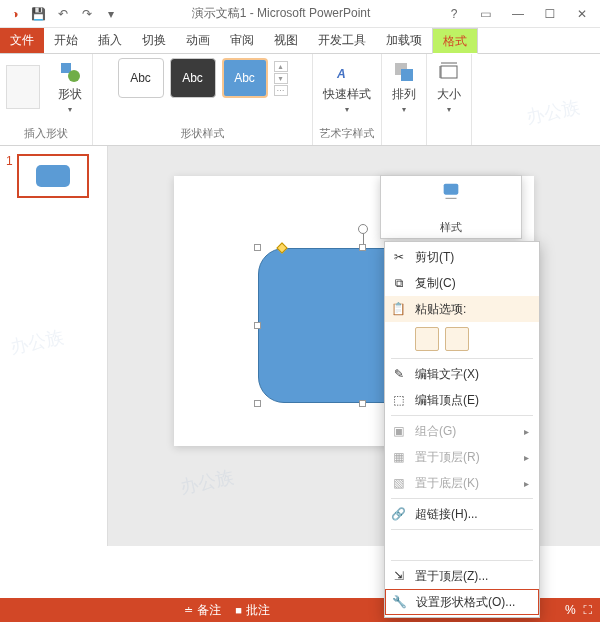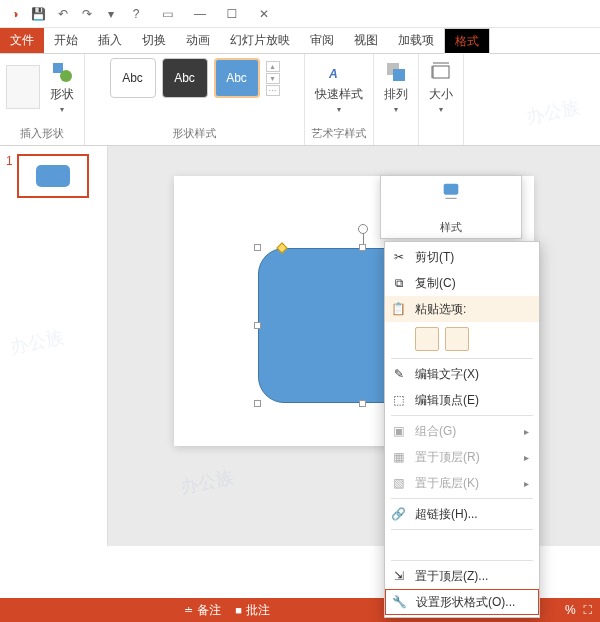--- a/index.html
+++ b/index.html
@@ -6,25 +6,25 @@
 body{width:600px;height:622px;background:#fff;overflow:hidden;position:relative;}
 .titlebar{height:28px;background:#fff;display:flex;align-items:center;padding:0 4px;border-bottom:1px solid #e5e5e5;}
 .qat{display:flex;gap:2px;align-items:center;}
 .qat-btn{width:22px;height:22px;display:flex;align-items:center;justify-content:center;color:#666;}
 .title{flex:1;text-align:center;color:#666;}
 .winctrl{display:flex;gap:4px;}
 .winctrl span{width:28px;height:22px;display:flex;align-items:center;justify-content:center;color:#666;}
 .tabs{height:26px;display:flex;align-items:stretch;background:#fff;border-bottom:1px solid #d4d4d4;}
 .tab{padding:5px 10px;display:flex;align-items:center;color:#444;cursor:pointer;}
 .tab.file{background:#d24726;color:#fff;}
-.tab.active{color:#d24726;border:1px solid #d4d4d4;border-bottom:1px solid #fff;background:#000000;margin-bottom:-1px;}
+.tab.active{color:#d24726;border:1px solid #d4d4d4;border-bottom:1px solid #fff;background:#bef264;margin-bottom:-1px;}
 .ribbon{height:92px;background:#fff;display:flex;border-bottom:1px solid #d4d4d4;}
 .group{border-right:1px solid #e5e5e5;padding:4px 6px 2px;display:flex;flex-direction:column;align-items:center;justify-content:space-between;}
 .group-label{color:#777;font-size:11px;text-align:center;padding:2px 0;}
-.insert-shapes{display:flex;align-items:center;gap:6px;}
+.insert-shapes{display:flex;align-items:center;gap:14px;}
 .shape-pal{width:34px;height:44px;background:#f7f7f7;border:1px solid #ddd;}
 .big-btn{display:flex;flex-direction:column;align-items:center;gap:2px;padding:2px 4px;color:#444;}
 .big-btn svg{width:24px;height:24px;}
 .arrow-down{font-size:8px;color:#666;}
 .styles-row{display:flex;gap:6px;align-items:center;}
 .style-sw{width:46px;height:40px;border:1px solid #ccc;border-radius:4px;display:flex;align-items:center;justify-content:center;color:#333;}
 .style-sw.dark{background:#3b3b3b;color:#fff;}
 .style-sw.blue{background:#5b9bd5;color:#fff;border:2px solid #f7c58f;}
 .vstack{display:flex;flex-direction:column;gap:1px;}
 .vstack div{width:14px;height:11px;border:1px solid #ccc;display:flex;align-items:center;justify-content:center;font-size:8px;color:#999;}
@@ -70,38 +70,39 @@
 <body>
 
 <div class="titlebar">
   <div class="qat">
     <span class="qat-btn" style="color:#d24726">◑</span>
     <span class="qat-btn">💾</span>
     <span class="qat-btn">↶</span>
     <span class="qat-btn">↷</span>
     <span class="qat-btn">▾</span>
   </div>
+  <div class="title">演示文稿1 - Microsoft PowerPoint</div>
   <div class="winctrl">
     <span>?</span>
     <span>▭</span>
     <span>―</span>
     <span>☐</span>
     <span style="color:#666">✕</span>
   </div>
 </div>
 
 <div class="tabs">
   <div class="tab file">文件</div>
   <div class="tab">开始</div>
   <div class="tab">插入</div>
   <div class="tab">切换</div>
   <div class="tab">动画</div>
-  <div class="tab">幻灯片放映</div>
   <div class="tab">审阅</div>
   <div class="tab">视图</div>
+  <div class="tab">开发工具</div>
   <div class="tab">加载项</div>
   <div class="tab active">格式</div>
 </div>
 
 <div class="ribbon">
   <div class="group">
     <div class="insert-shapes">
       <div class="shape-pal"></div>
       <div class="big-btn">
         <svg viewBox="0 0 24 24">

